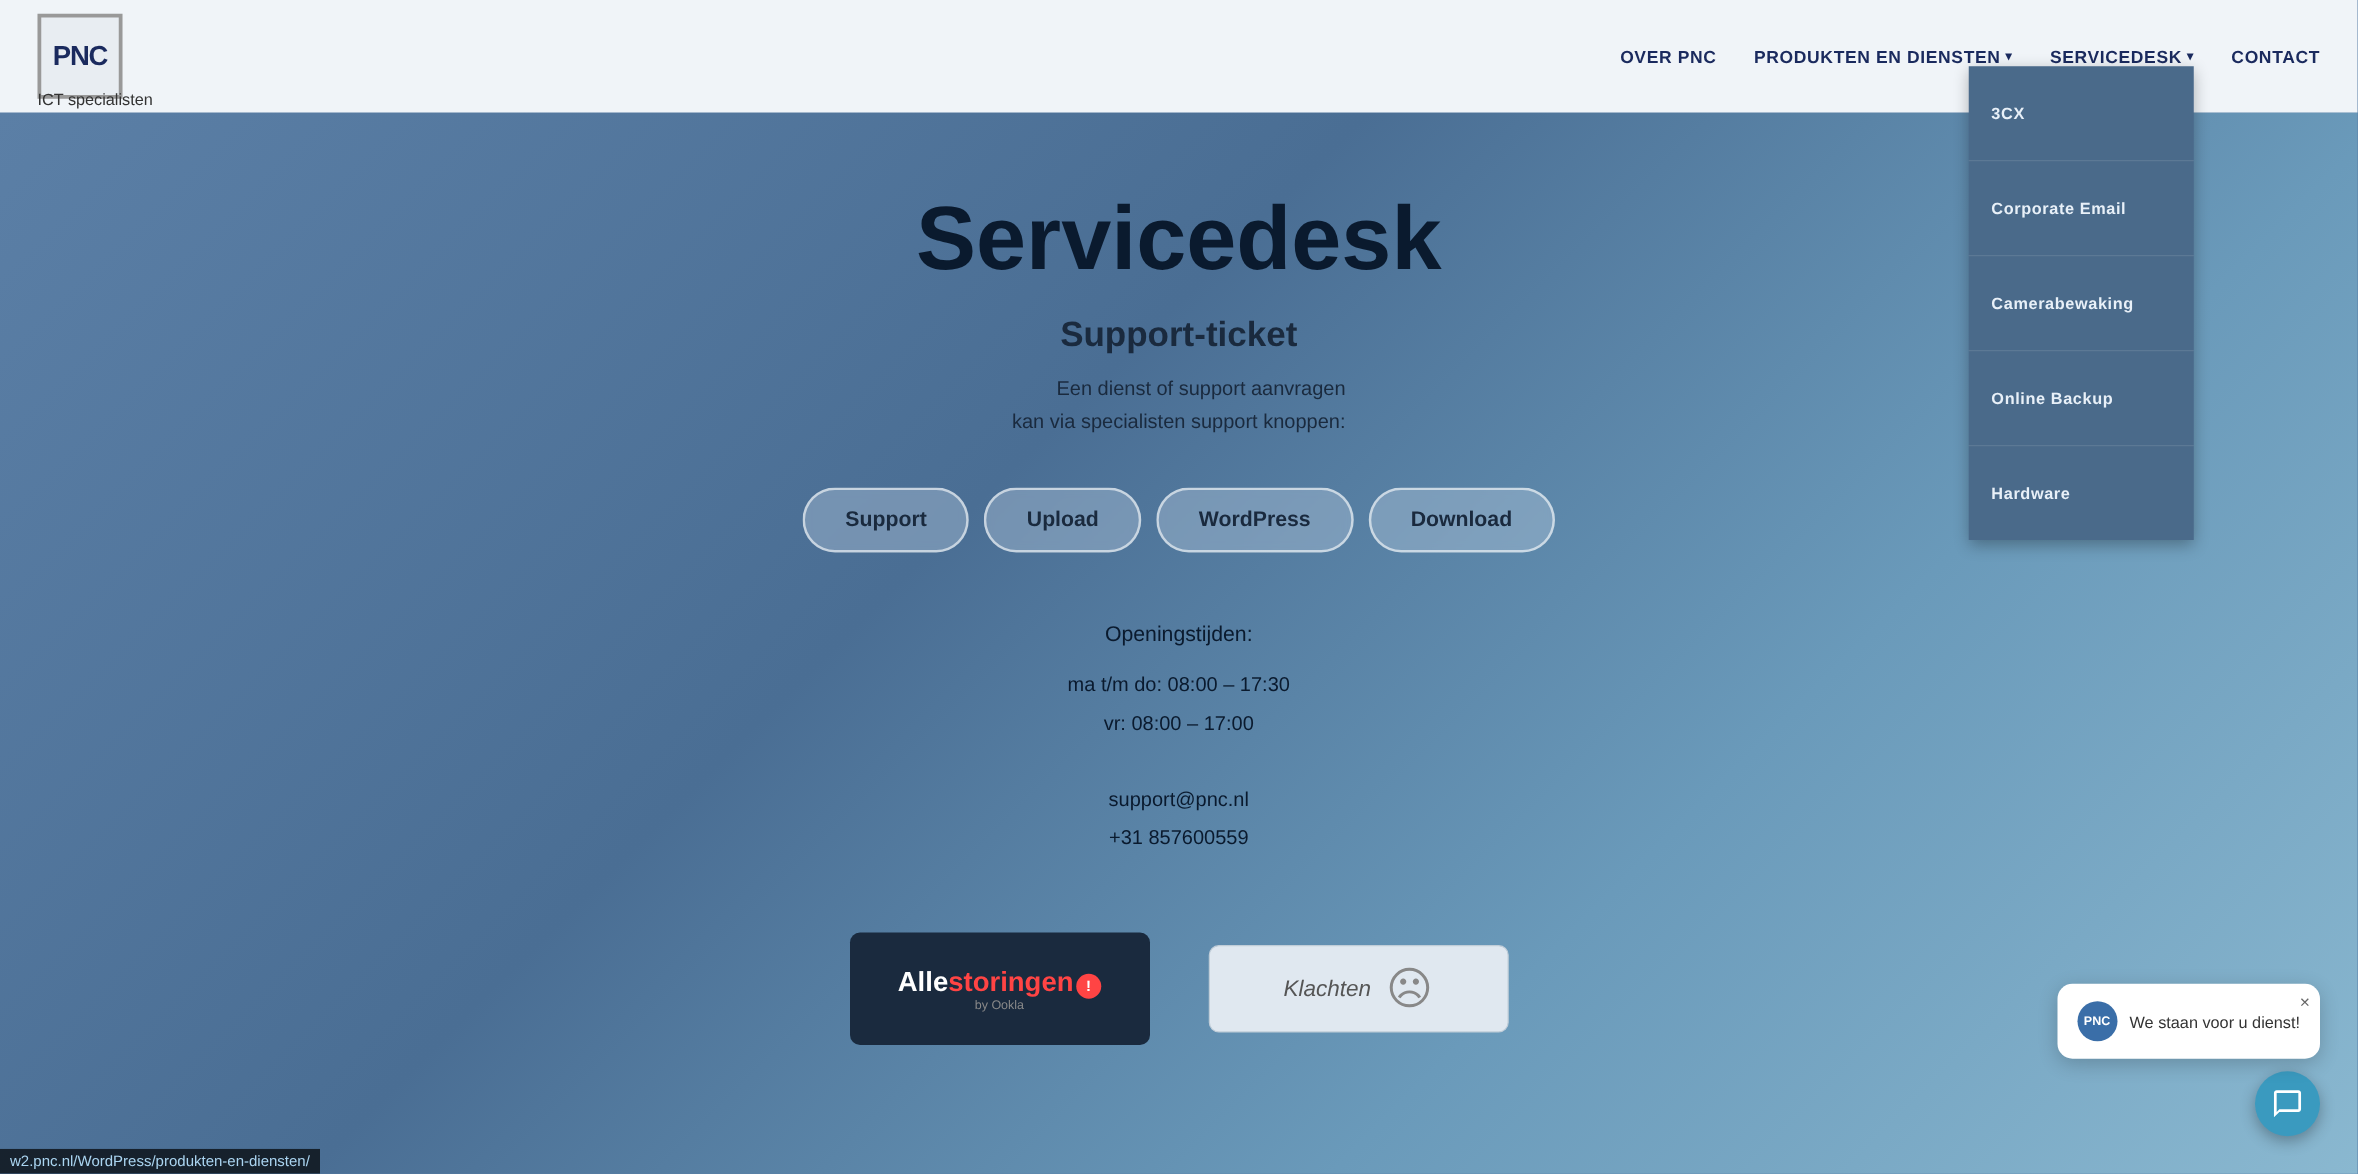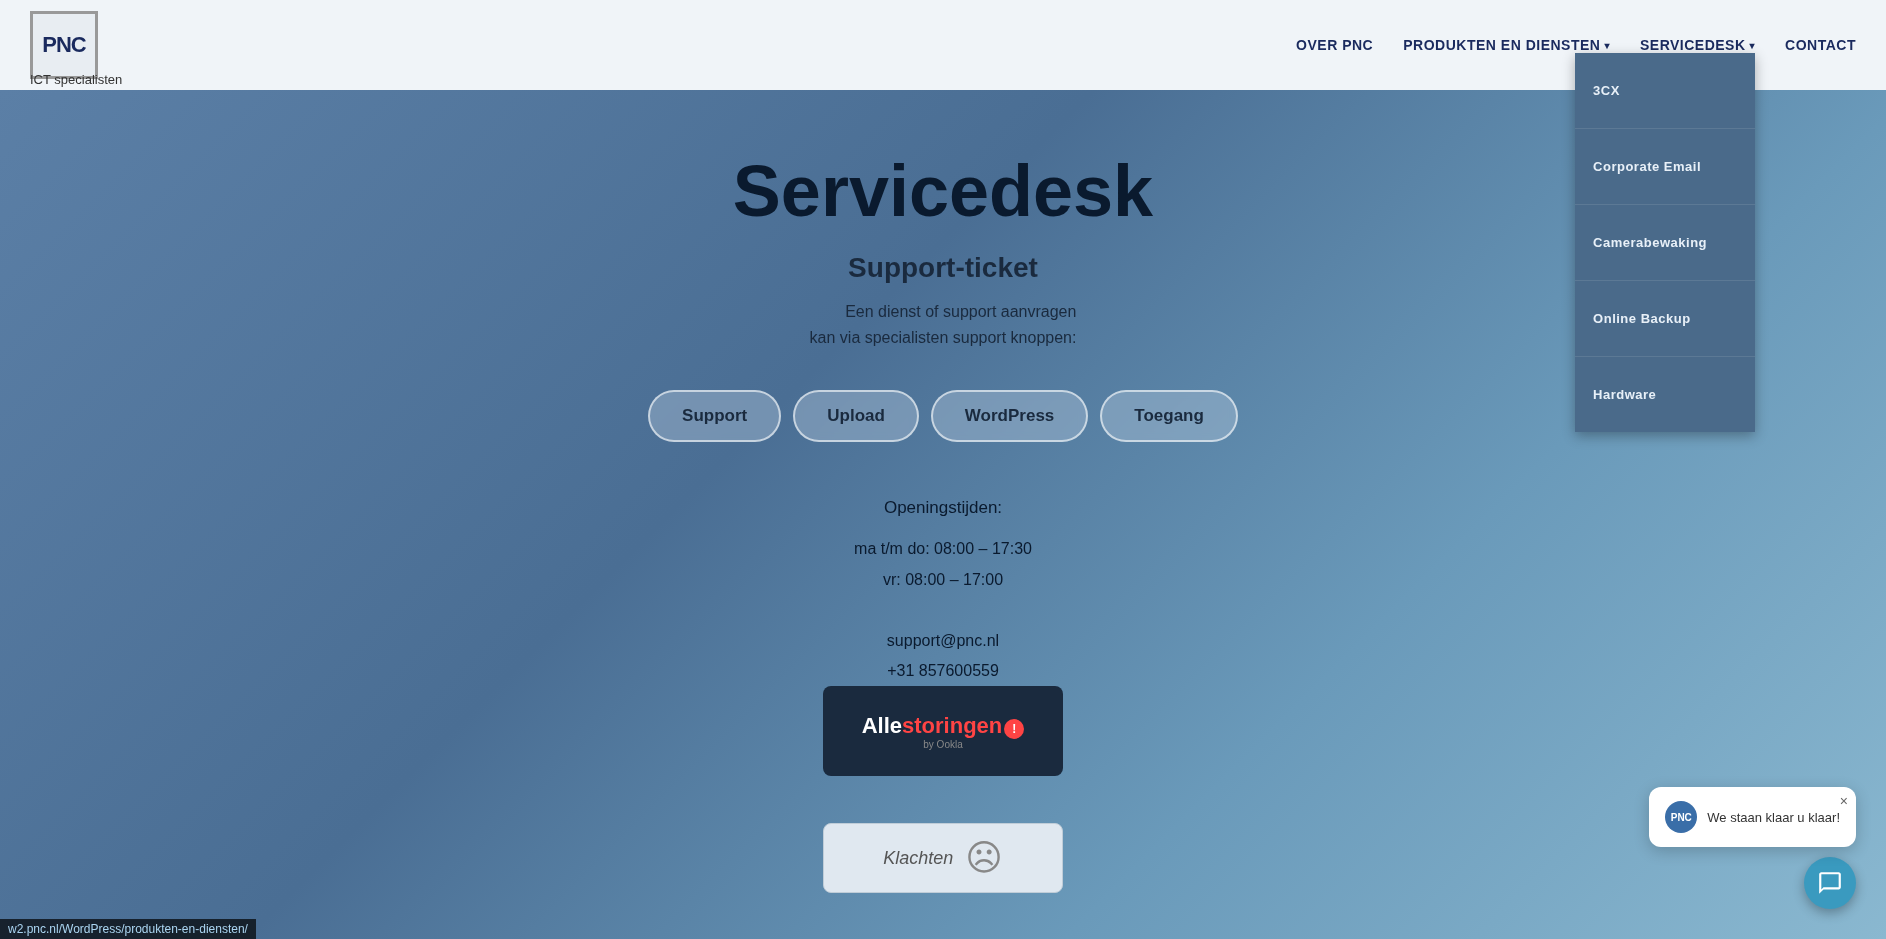--- a/index.html
+++ b/index.html
@@ -171,22 +171,22 @@
 
     .info-section .label {
       font-size: 17px;
       margin-bottom: 10px;
     }
 
     
     .bottom-cards {
       display: flex;
       gap: 47px;
-      align-items: center;
-      flex-direction: column;
+      margin-top: 60px;
+      align-items: center;
     }
 
     .card-allestoringen {
       width: 240px;
       height: 90px;
       background: #1a2a3e;
       border-radius: 8px;
       display: flex;
       align-items: center;
       justify-content: center;
@@ -362,21 +362,21 @@
   <h2 class="page-subtitle">Support-ticket</h2>
   <p class="page-description">
     <span>Een dienst of support aanvragen</span><br>
     <span>kan via specialisten support knoppen:</span>
   </p>
 
   <div class="buttons-row">
     <button class="action-btn">Support</button>
     <button class="action-btn">Upload</button>
     <button class="action-btn">WordPress</button>
-    <button class="action-btn">Toegang</button>
+    <button class="action-btn">Download</button>
   </div>
 
   <div class="info-section">
     <p class="label">Openingstijden:</p>
     <p>ma t/m do:  08:00 – 17:30</p>
     <p>vr:    08:00 – 17:00</p>
     <br>
     <p style="cursor:pointer;">support@pnc.nl</p>
     <p>+31 857600559</p>
   </div>
@@ -394,21 +394,21 @@
     <div class="card-klachten">
       <span class="klachten-text">Klachten</span>
       <span class="sad-face">☹</span>
     </div>
   </div>
 </main>
 
 <div class="chat-widget">
   <div class="chat-bubble" style="position:relative;">
     <div class="chat-avatar">PNC</div>
-    <span class="chat-bubble-text">We staan klaar u klaar!</span>
+    <span class="chat-bubble-text">We staan voor u dienst!</span>
     <button class="chat-close">×</button>
   </div>
   <div class="chat-button">
     <svg viewBox="0 0 24 24">
       <path d="M20 2H4c-1.1 0-2 .9-2 2v18l4-4h14c1.1 0 2-.9 2-2V4c0-1.1-.9-2-2-2zm0 14H6l-2 2V4h16v12z"></path>
     </svg>
   </div>
 </div>
 
 <div class="status-bar">

